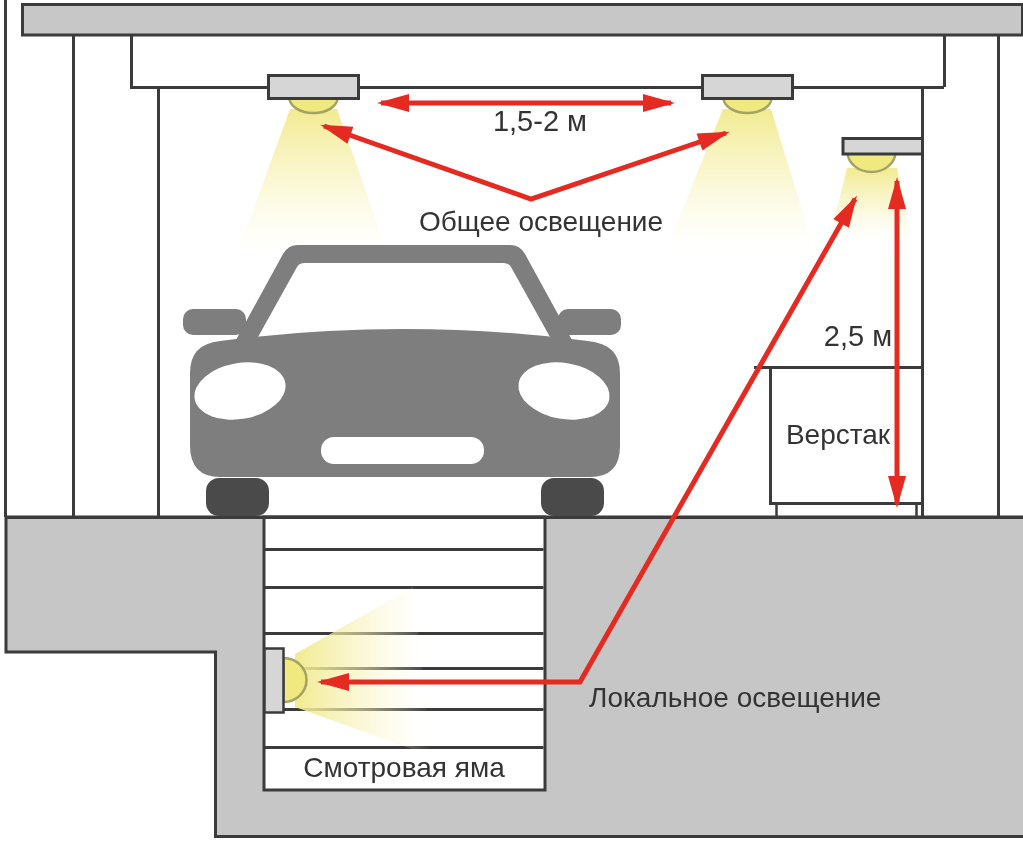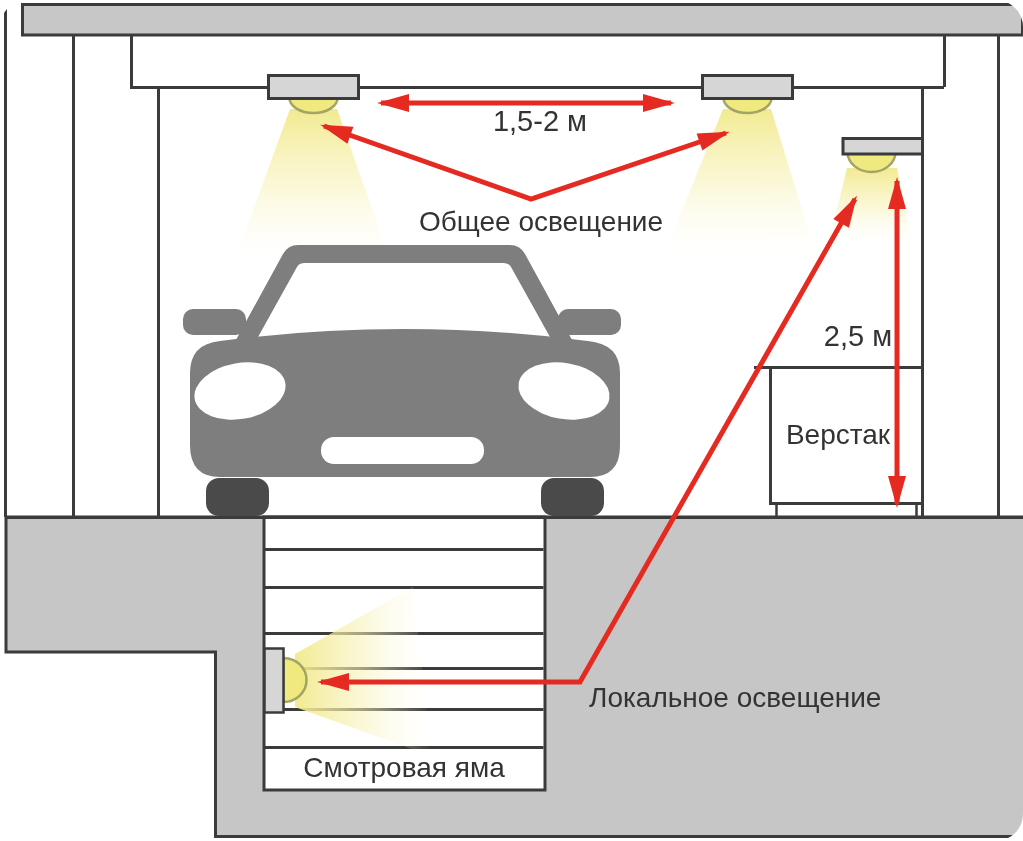--- a/index.html
+++ b/index.html
@@ -3,21 +3,20 @@
 <meta charset="utf-8">
 <style>
   html, body { margin: 0; padding: 0; background: #ffffff; }
   .stage {
     position: relative;
     width: 1023px;
     height: 841px;
     background: #ffffff;
     overflow: hidden;
     font-family: "Liberation Sans", "DejaVu Sans", sans-serif;
-    border-radius: 27px;
   }
   svg { display: block; }
   text {
     font-family: "Liberation Sans", "DejaVu Sans", sans-serif;
     fill: #333333;
   }
   .lbl  { font-size: 28px; }
   .lblN { font-size: 29px; }
 </style>
 </head>

